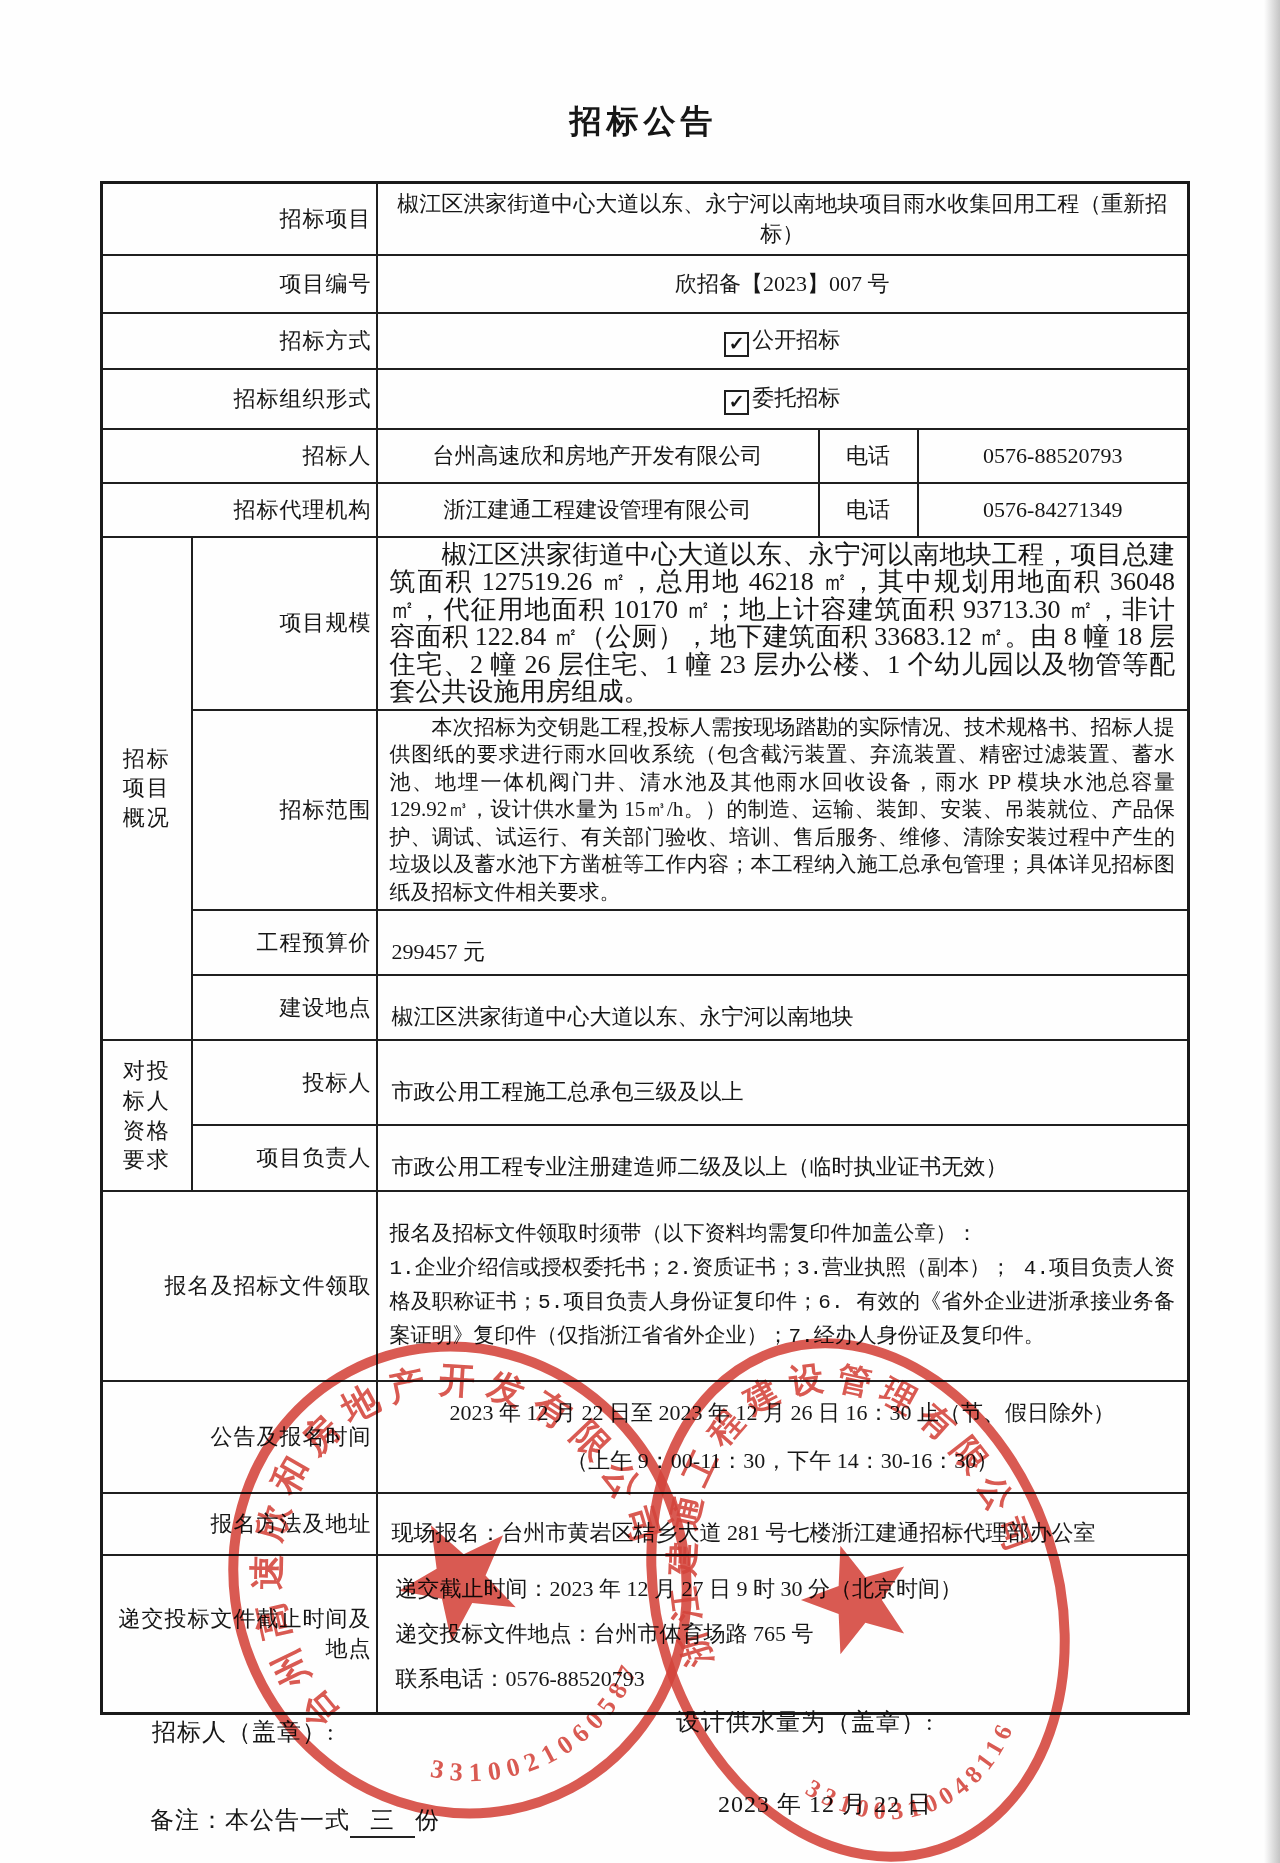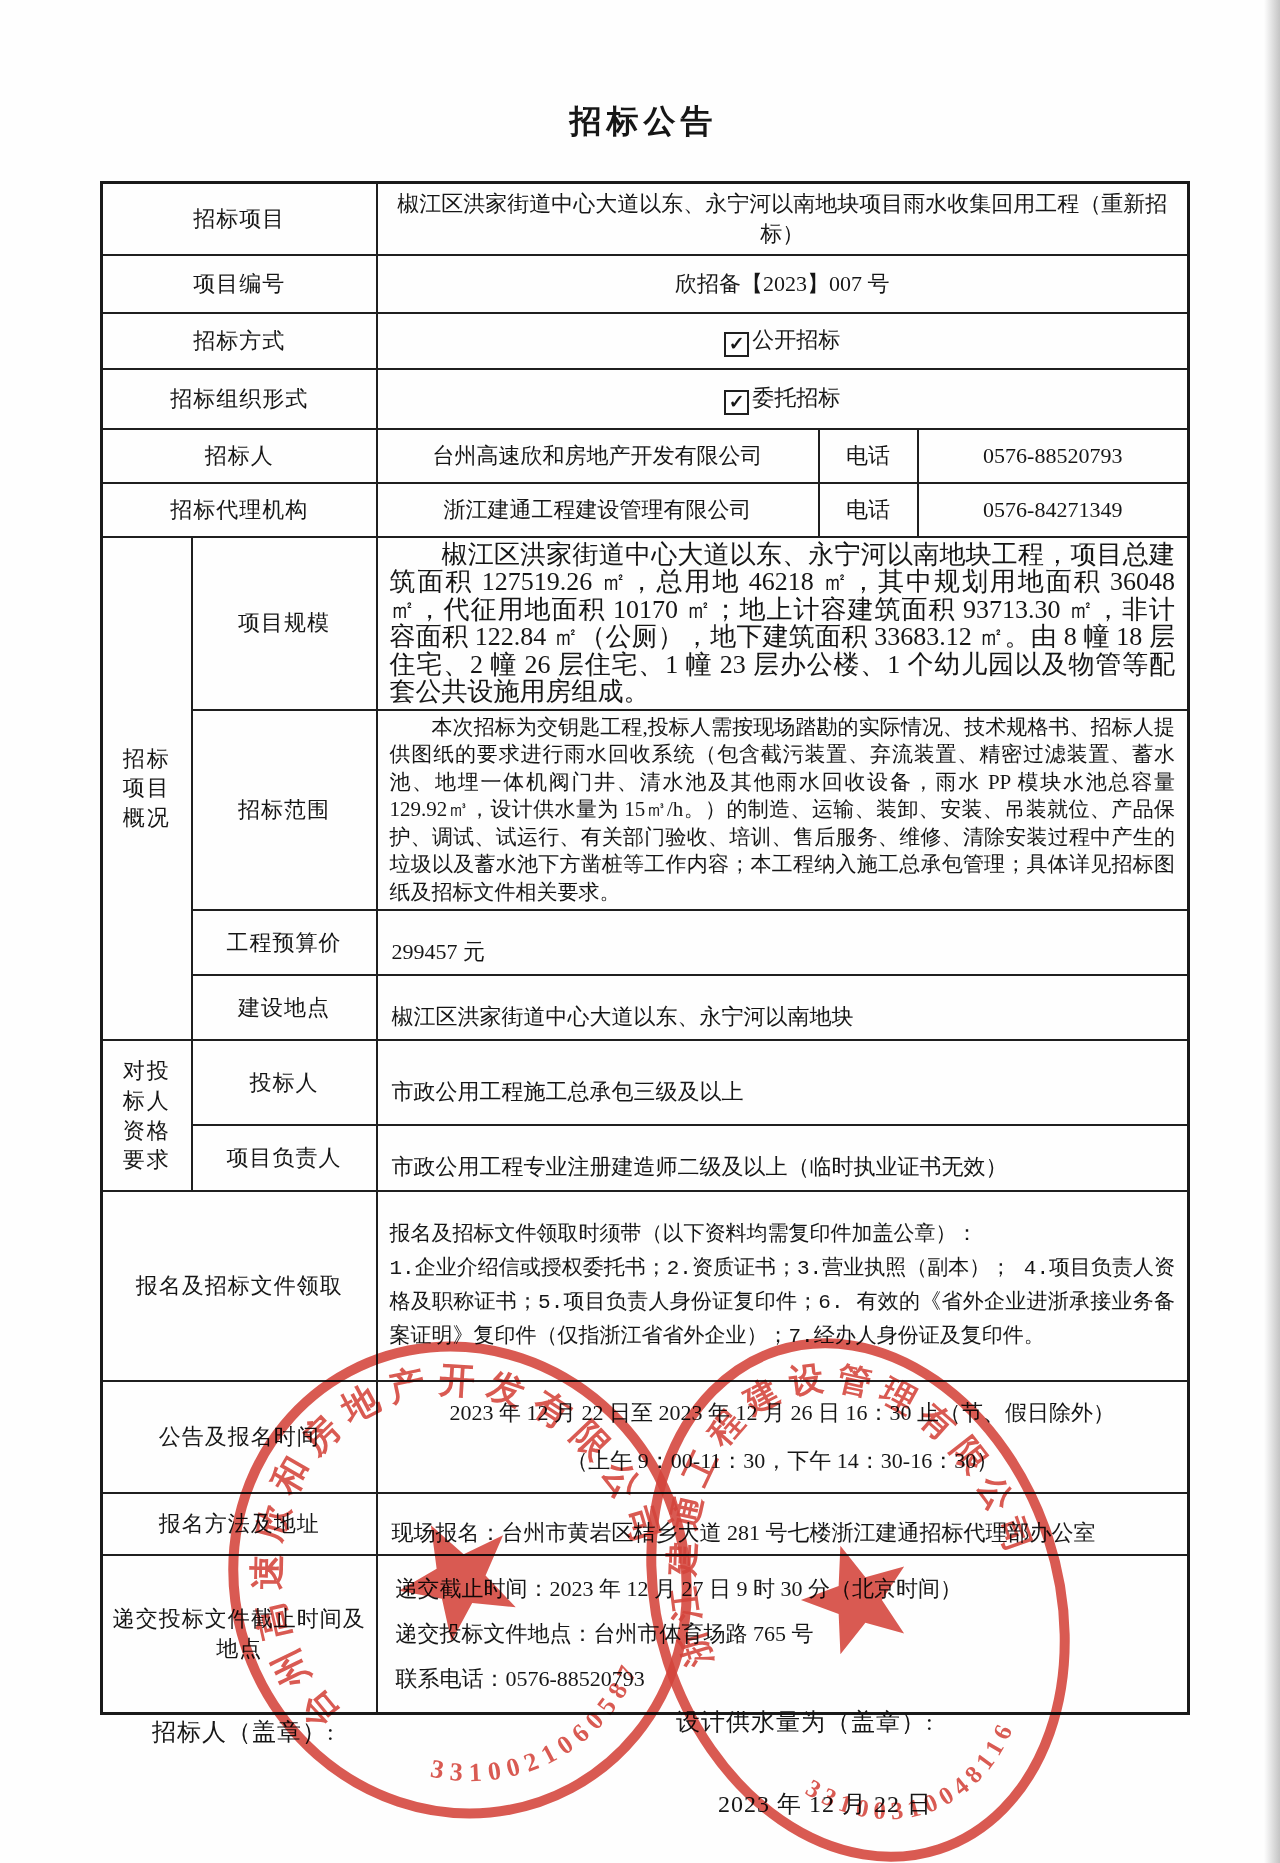--- a/index.html
+++ b/index.html
@@ -16,21 +16,21 @@
   }
   table.doc{
     position:absolute;left:100px;top:181px;width:1087px;
     border-collapse:collapse;table-layout:fixed;
   }
   table.doc td{
     border:2px solid #1f1f1f;vertical-align:middle;
     font-size:22px;line-height:1.35;overflow:hidden;
   }
   table.doc{border:3px solid #1a1a1a;}
-  td.lbl{text-align:center;font-size:23px;letter-spacing:1px;padding:2px 4px;}
+  td.lbl{text-align:right;font-size:23px;letter-spacing:1px;padding:2px 4px;}
   td.vlbl{text-align:center;font-size:23px;white-space:pre-line;line-height:1.8;letter-spacing:2px;}
   td.ctr{text-align:center;padding:2px 10px;}
   td.lft{text-align:left;padding:20px 4px 2px 14px;}
   td.para{vertical-align:middle;padding:3px 12px;}
   .p-ind{font-size:26px;line-height:27.5px;text-align:justify;text-indent:2em;margin:0;}
   .p-ind2{font-size:21px;line-height:27.5px;text-align:justify;text-indent:2em;margin:0;}
   .coll p{font-size:21px;line-height:34px;text-align:justify;margin:0;font-family:Liberation Mono, monospace;}
   .two-line p{margin:8px;font-size:22px;line-height:40px;text-align:center;}
   .sub-line p{margin:0;font-size:22px;line-height:45px;text-align:left;padding-left:6px;}
   .cb{
@@ -168,20 +168,23 @@
         <p>联系电话：0576-88520793</p>
       </td>
     </tr>
   </tbody>
     </table>
 
   <div class="footer-line" style="left:152px;top:1716px;">招标人（盖章）:</div>
   <div class="footer-line" style="left:676px;top:1706px;">设计供水量为（盖章）:</div>
   <div class="footer-line" style="left:718px;top:1788px;">2023 年 12 月 22 日</div>
 
+  <div class="footer-line" style="left:150px;top:1804px;">
+    <span>备注：本公告一式</span><span class="note-count">三</span><span>份</span>
+  </div>
 
   <svg class="seals" width="1280" height="1863" viewBox="0 0 1280 1863">
     <defs>
       <path id="lsealtop" d="M 292.7 1645 A 178 190 0 1 1 627.3 1645" fill="none"></path>
       <path id="lsealbot" d="M 270 1580 A 190 204 0 0 0 650 1580" fill="none"></path>
       <path id="rsealtop" d="M 709.5 1673.5 A 158 215 0 1 1 1006.5 1673.5" fill="none"></path>
       <path id="rsealbot" d="M 692 1600 A 166 224 0 0 0 1024 1600" fill="none"></path>
     </defs>
 
     <g transform="rotate(-28 460 1580)" opacity="0.88">

